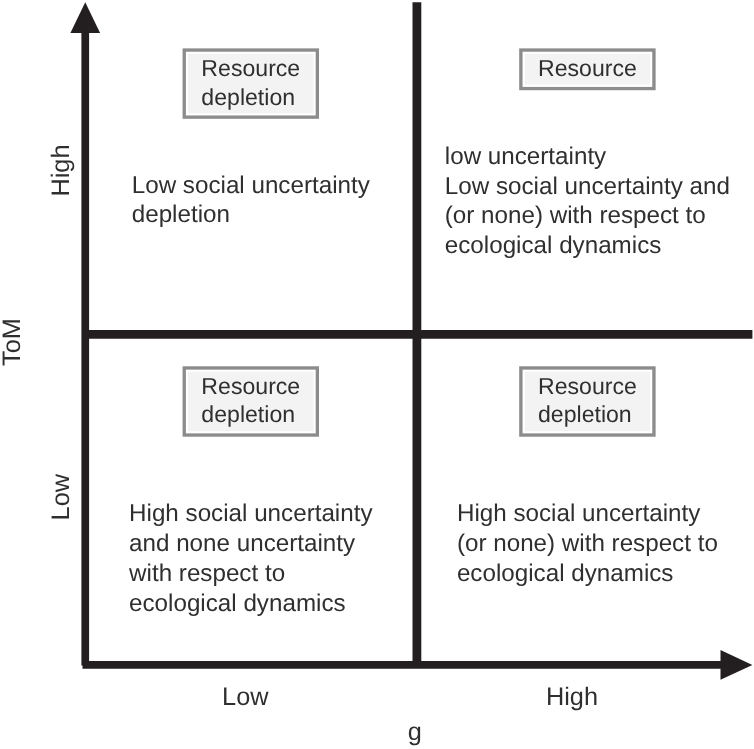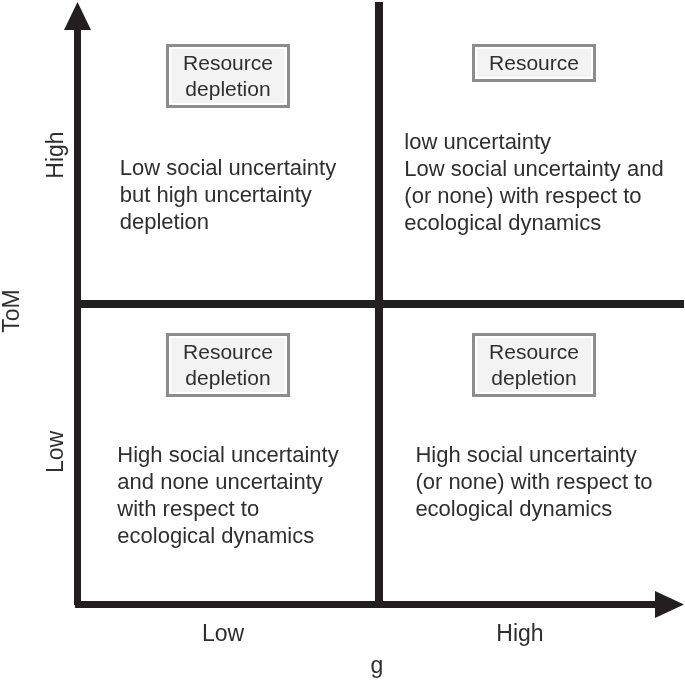--- a/index.html
+++ b/index.html
@@ -24,37 +24,36 @@
   .q-tl { left: 81px;  top: 0;     width: 294px; height: 300px; }
   .q-tr { left: 383px; top: 0;     width: 302px; height: 300px; }
   .q-bl { left: 81px;  top: 308px; width: 294px; height: 293px; }
   .q-br { left: 383px; top: 308px; width: 302px; height: 293px; }
 
   .qbox {
     border: 3px solid var(--box-border, #8c8c8c);
     background: var(--box-fill, #f3f3f3);
     box-shadow: inset 0 0 0 2px #ffffff;
     padding: 3px 14px;
-    text-align: center;
     font-size: 21px;
     line-height: 26px;
     color: var(--text, #2f2f2f);
   }
   .q-tl .qbox, .q-tr .qbox { margin-top: 44px; }
   .q-bl .qbox, .q-br .qbox { margin-top: 25px; }
 
   .qtext {
     text-align: left;
     font-size: 22px;
     line-height: 27px;
     color: var(--text, #2f2f2f);
   }
   .qtext div { white-space: nowrap; }
   .q-tl .qtext, .q-tr .qtext { margin-top: 46px; }
-  .q-bl .qtext, .q-br .qtext { margin-top: 44px; }
+  .q-bl .qtext, .q-br .qtext { margin-top: 56px; }
 
   .axis-label {
     position: absolute;
     font-size: 23px;
     color: var(--text, #2f2f2f);
     transform: translate(-50%, -50%);
     white-space: nowrap;
   }
   .axis-label.rot { transform: translate(-50%, -50%) rotate(-90deg); }
 
@@ -82,21 +81,20 @@
     <line class="axisline" x1="77" y1="304" x2="684" y2="304" stroke-width="8"></line>
   </svg>
 
   <div class="quadrant q-tl">
     <div class="qbox">
       <div>Resource</div>
       <div>depletion</div>
     </div>
     <div class="qtext">
       <div>Low social uncertainty</div>
-      <div>but high uncertainty</div>
       <div>depletion</div>
     </div>
   </div>
 
   <div class="quadrant q-tr">
     <div class="qbox">
       <div>Resource</div>
     </div>
     <div class="qtext">
       <div>low uncertainty</div>

